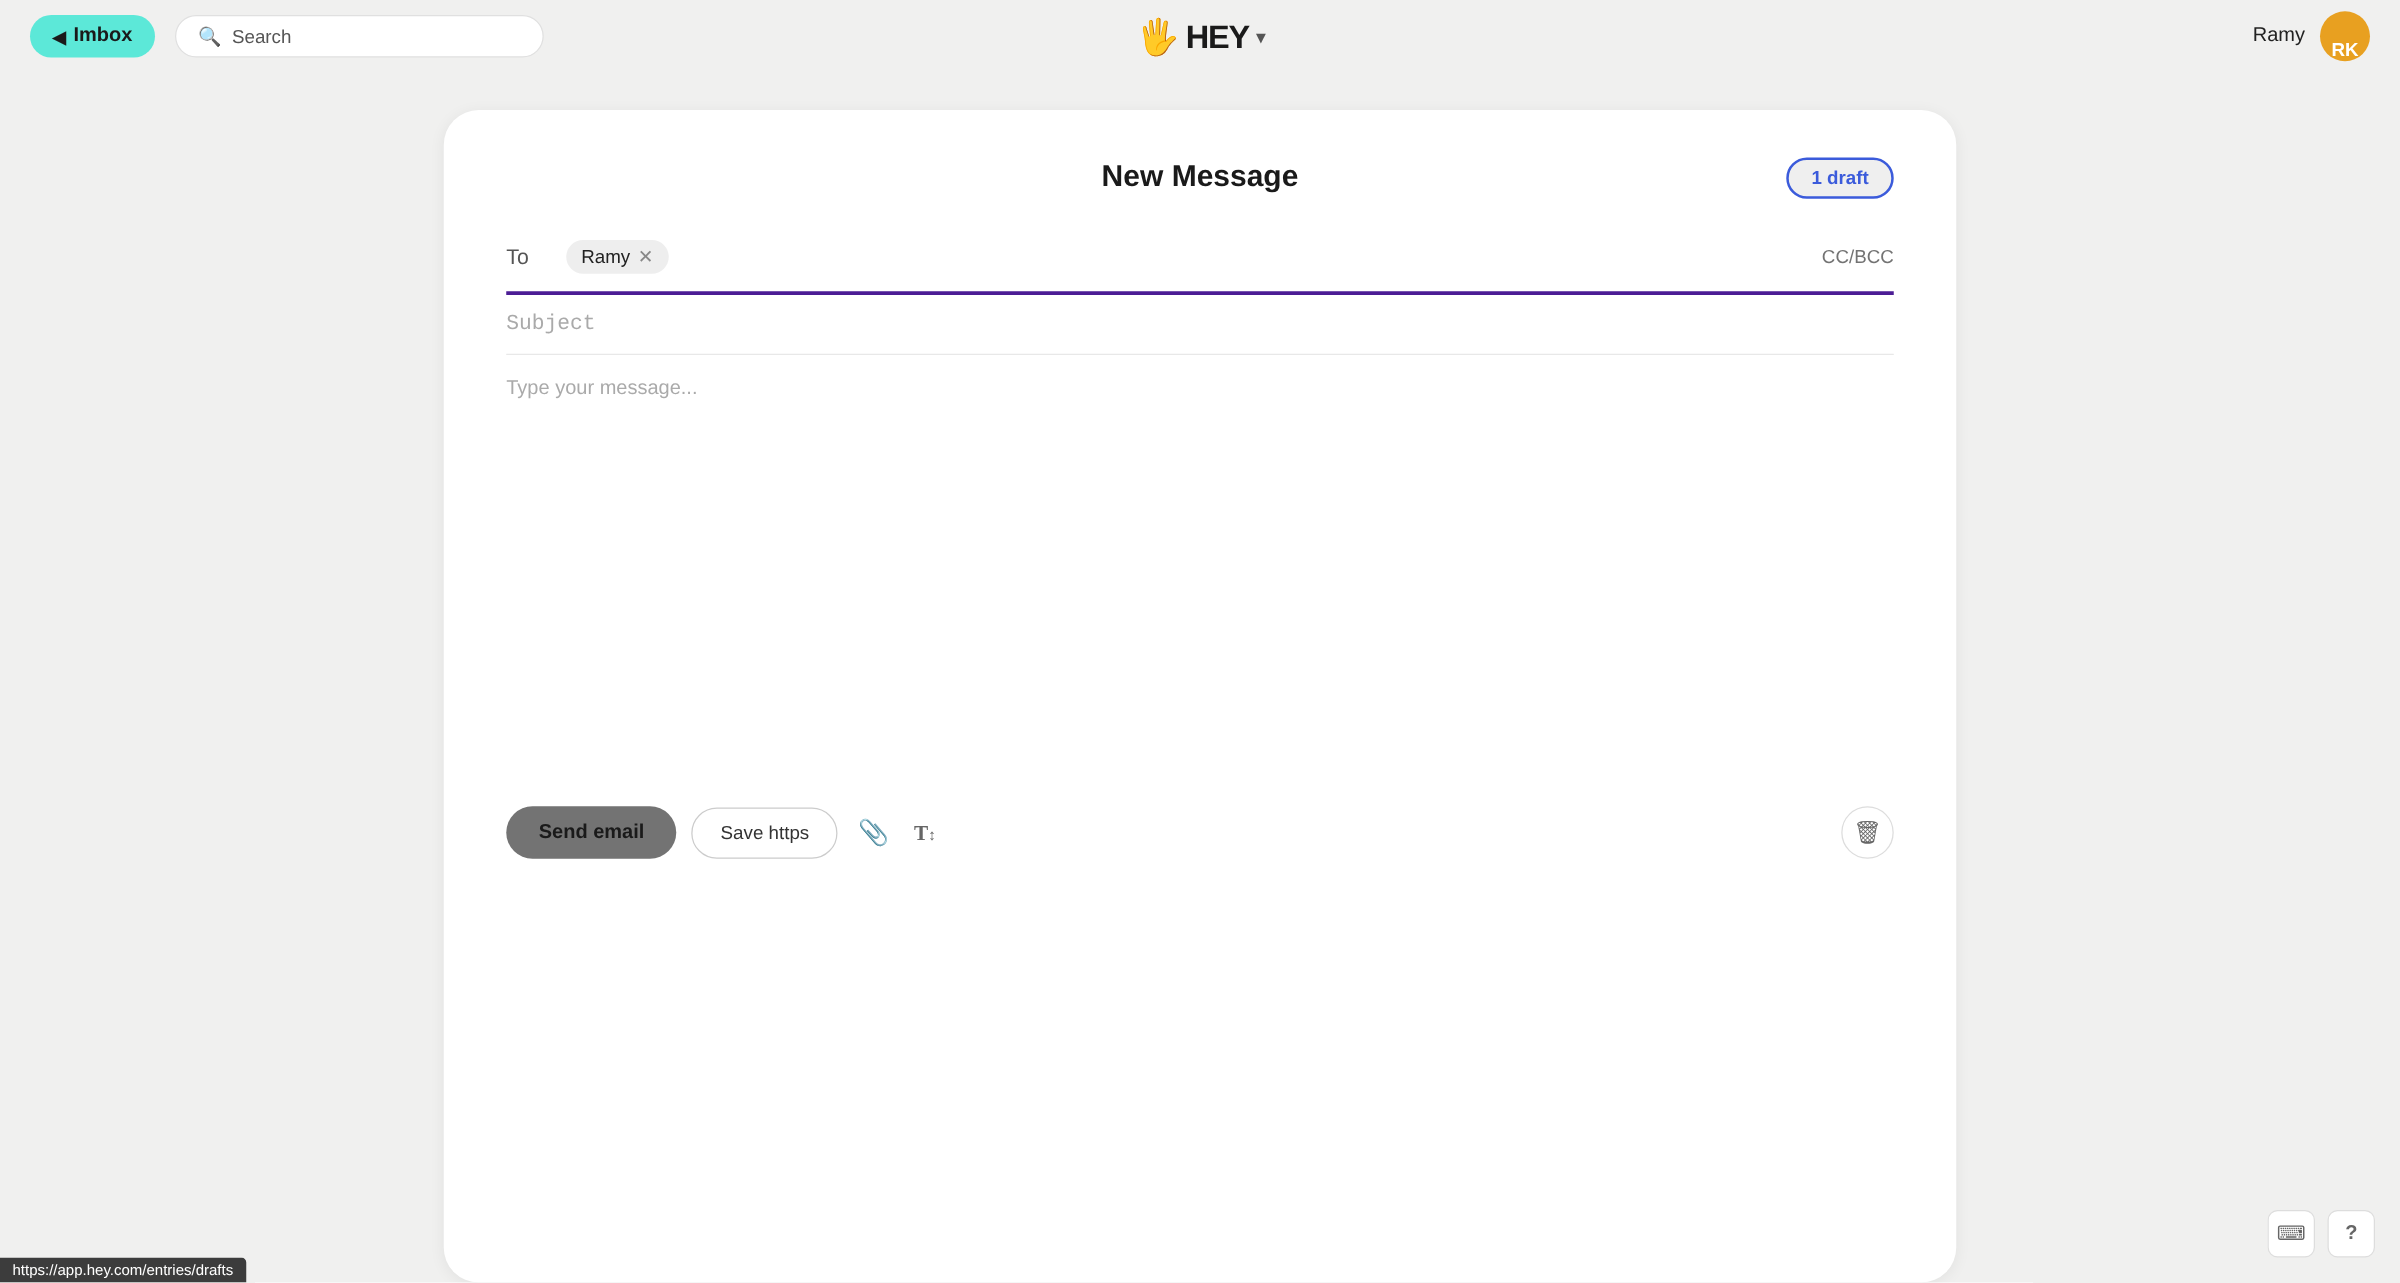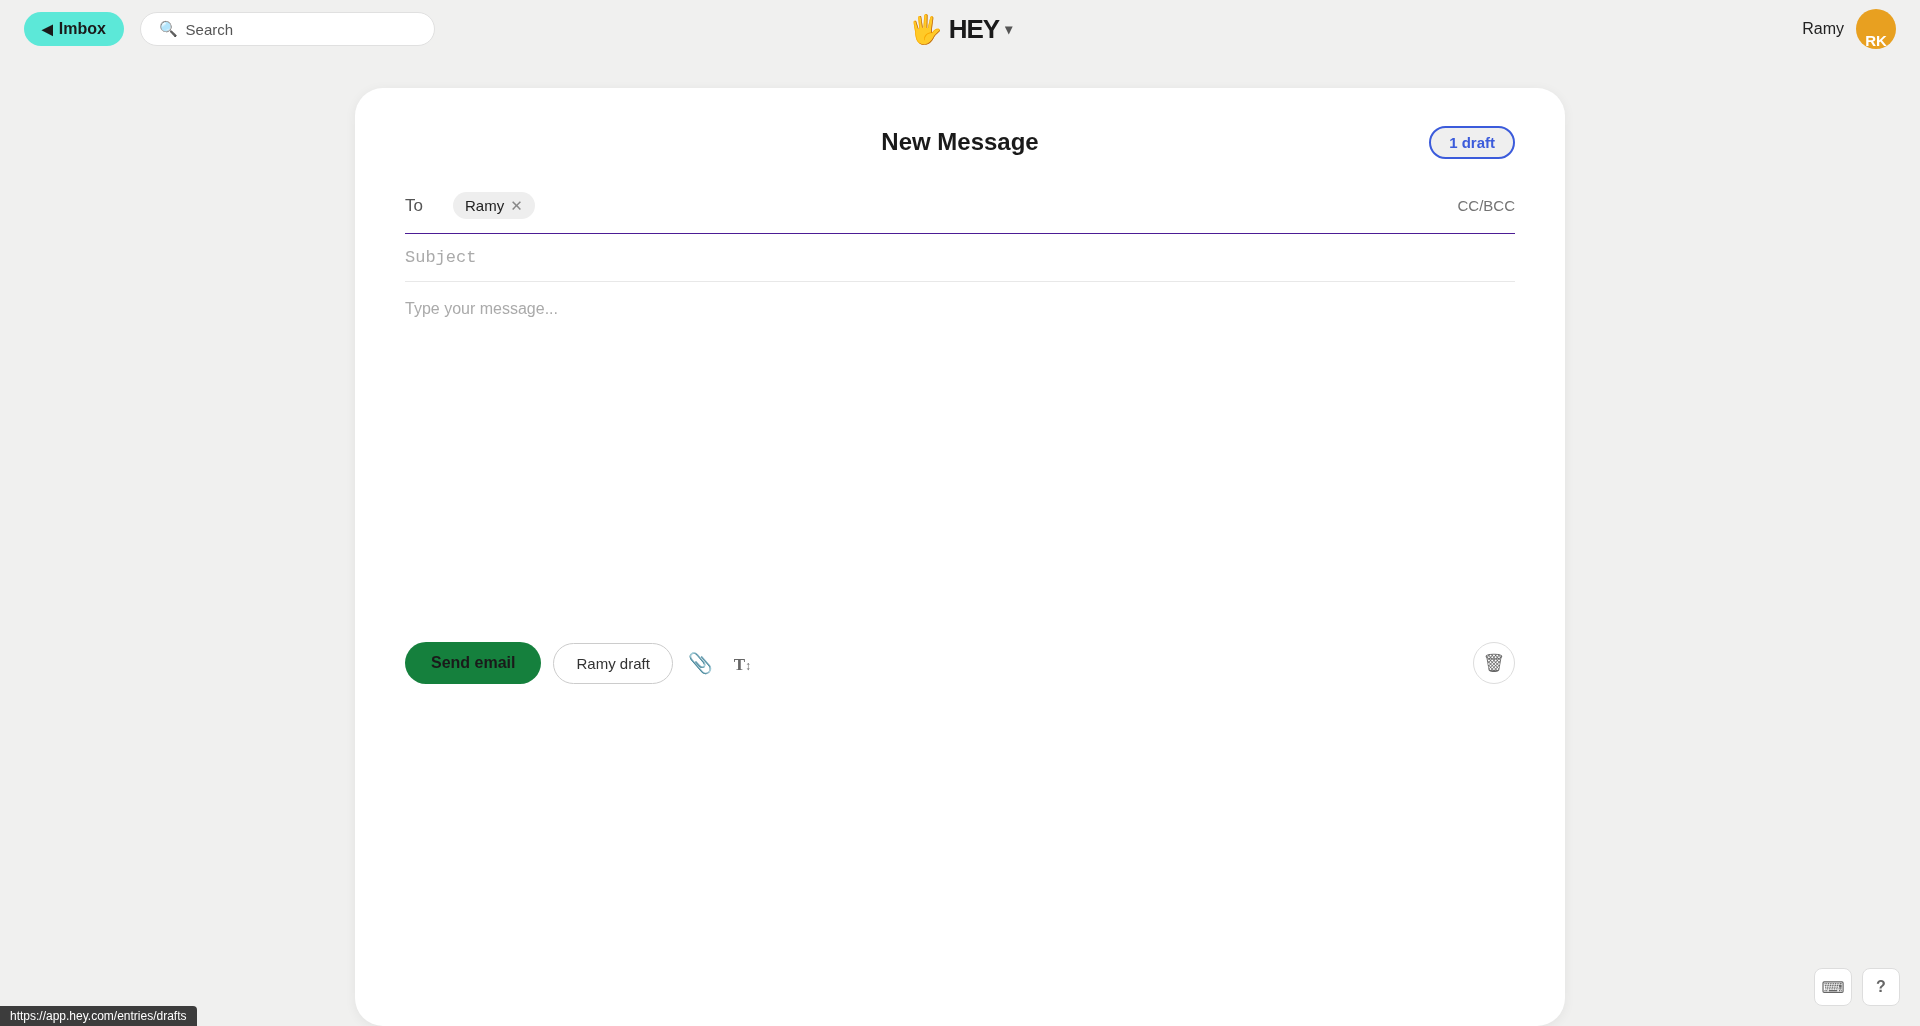--- a/index.html
+++ b/index.html
@@ -130,21 +130,21 @@
       font-size: 15px;
       font-weight: 600;
       color: #3b5bdb;
       cursor: pointer;
     }
 
     
     .to-row {
       display: flex;
       align-items: center;
-      border-bottom: 1px solid #4c1d95;
+      border-bottom: 3px solid #4c1d95;
       padding-bottom: 14px;
       margin-bottom: 0;
     }
     .field-label {
       font-size: 17px;
       color: #555;
       margin-right: 18px;
       min-width: 30px;
     }
     .recipient-tag {
@@ -221,21 +221,21 @@
     }
 
     
     .compose-toolbar {
       display: flex;
       align-items: center;
       gap: 12px;
       margin-top: 20px;
     }
     .send-btn {
-      background: #15803d;
+      background: #737373;
       border: none;
       border-radius: 22px;
       padding: 12px 26px;
       font-size: 16px;
       font-weight: 700;
       cursor: pointer;
       color: #1a1a1a;
     }
     .save-draft-btn {
       background: #fff;
@@ -350,21 +350,21 @@
     <div class="subject-row">
       <input class="subject-input" type="text" placeholder="Subject" style="">
     </div>
 
     <div class="message-body">
       <textarea class="message-textarea" placeholder="Type your message..." style=""></textarea>
     </div>
 
     <div class="compose-toolbar">
       <button class="send-btn">Send email</button>
-      <button class="save-draft-btn">Ramy draft</button>
+      <button class="save-draft-btn">Save https</button>
       <button class="toolbar-icon-btn">
         <span>📎</span>
       </button>
       <button class="toolbar-icon-btn">
         <span style="font-size:17px; font-weight:600; font-family:serif;">T<span style="font-size:12px;">↕</span></span>
       </button>
       <button class="delete-btn">
         <span>🗑</span>
       </button>
     </div>

